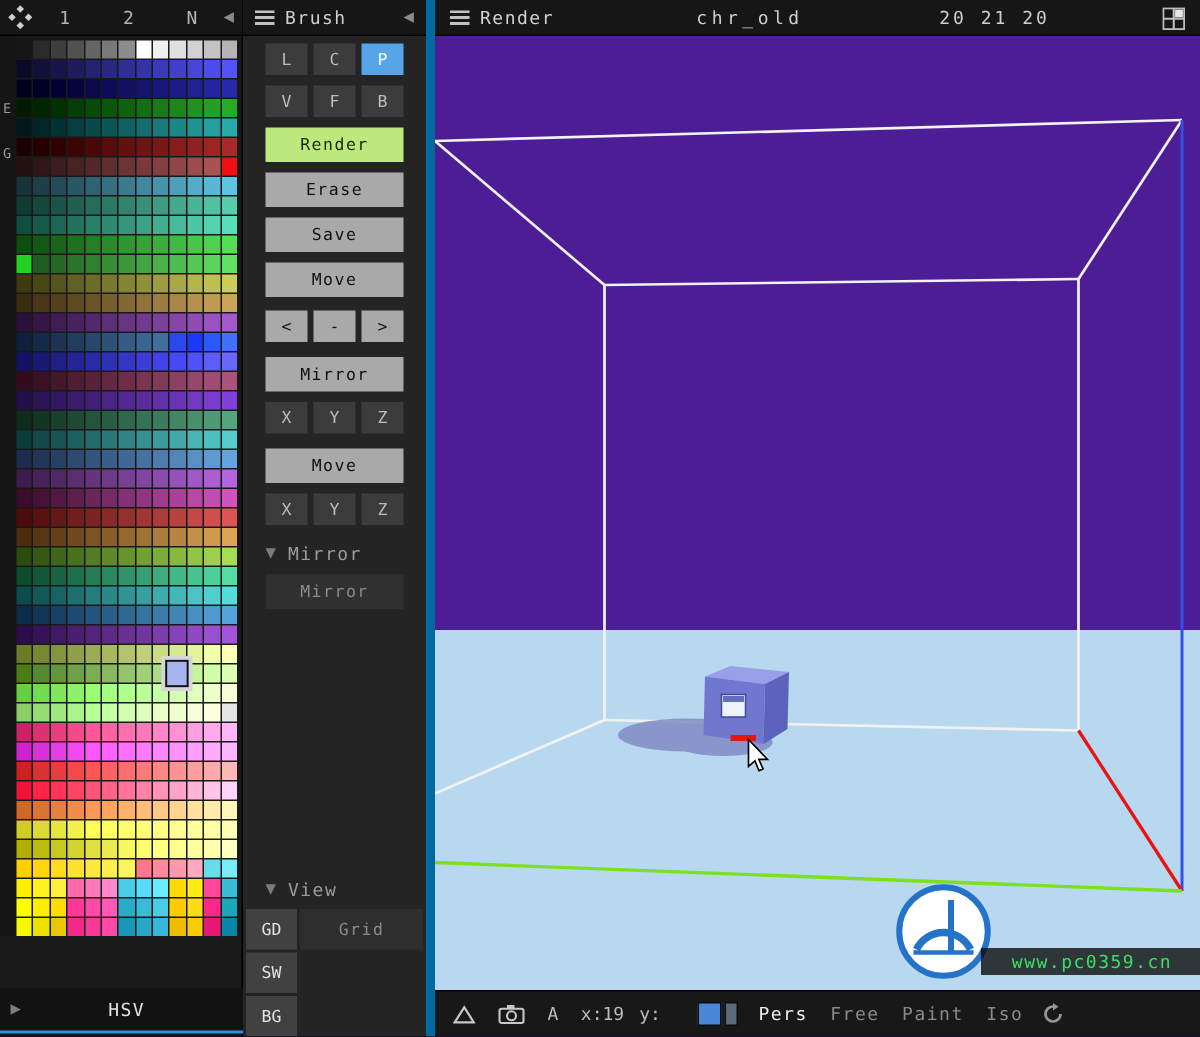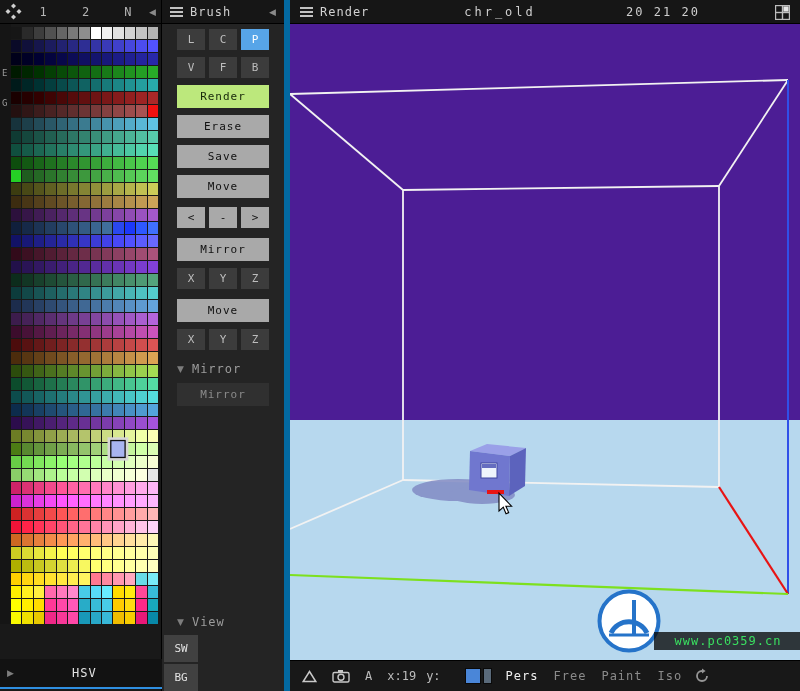--- a/index.html
+++ b/index.html
@@ -779,20 +779,24 @@
 
       <div class="spacer"></div>
 
       <div class="sect" style="margin-bottom:4px;">
         <span class="tri">▼</span>
         <span>View</span>
       </div>
 
       <div class="view-rows">
         <div class="vrow">
+          <div class="vkey">GD</div>
+          <div class="vlabel">Grid</div>
+        </div>
+        <div class="vrow">
           <div class="vkey">SW</div>
         </div>
         <div class="vrow">
           <div class="vkey">BG</div>
         </div>
       </div>
     </div>
   </div>
 
   <div class="viewport">

